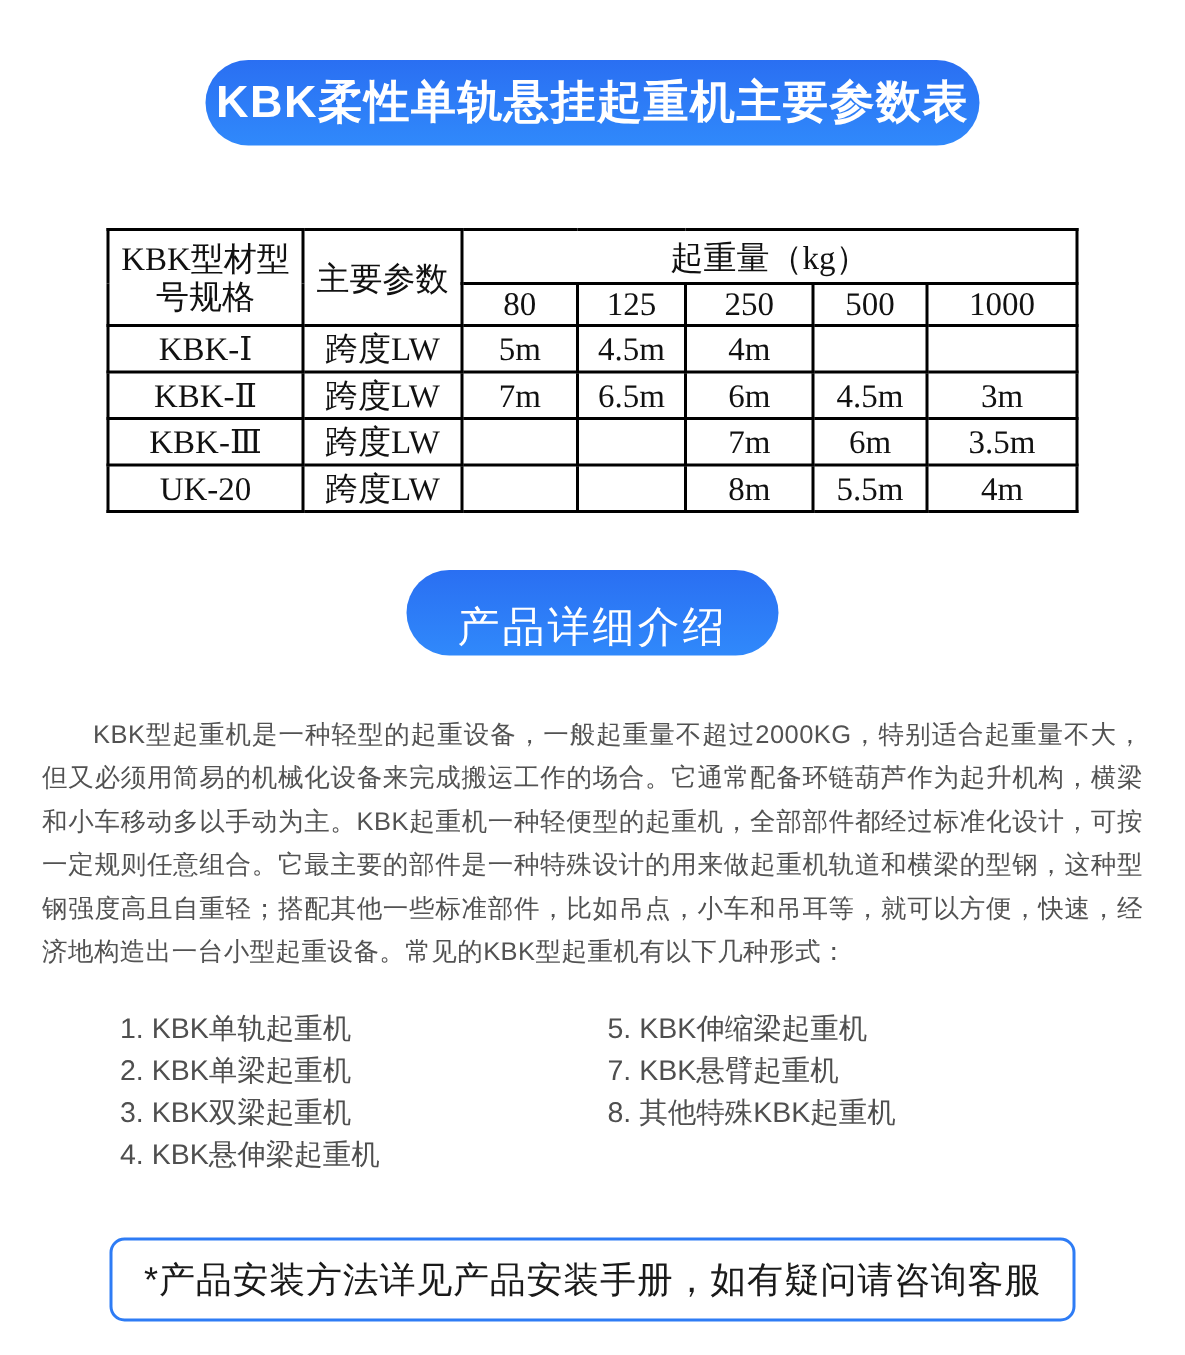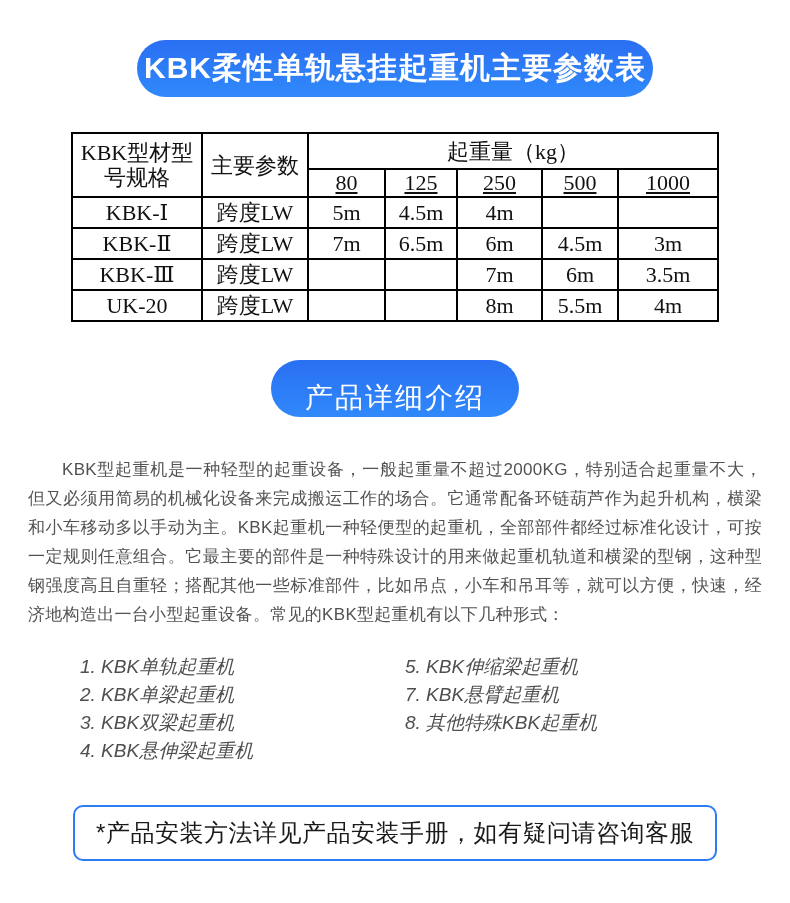--- a/index.html
+++ b/index.html
@@ -19,37 +19,37 @@
     background: linear-gradient(180deg, #2a6ff2 0%, #3089fb 100%);
     border-radius: 29px;
     display: flex; align-items: center; justify-content: center;
     color: #ffffff; font-size: 30px; font-weight: 600;
     letter-spacing: 1px;
   }
 
   
   table.spec {
     width: 646px;
-    margin: 35px auto 0;
+    margin: 55px auto 0;
     border-collapse: collapse;
     table-layout: fixed;
     font-family: "Liberation Serif", "DejaVu Serif", serif;
     color: #111111;
     text-align: center;
   }
   table.spec th, table.spec td {
     border: 2px solid #000000;
     padding: 0;
     font-weight: 400;
     vertical-align: middle;
   }
   table.spec .hz { font-size: 22px; line-height: 25px; }
   table.spec .num { font-size: 22px; }
   tr.hrow1 { height: 36px; }
-  tr.hrow2 { height: 17px; text-decoration: underline; }
+  tr.hrow2 { height: 17px; }
   tr.drow  { height: 31px; }
 
   
   .section-btn {
     width: 248px; height: 57px;
     margin: 38px auto 0;
     background: linear-gradient(180deg, #2a6ff2 0%, #3089fb 100%);
     border-radius: 29px;
     display: flex; align-items: flex-end; justify-content: center;
     color: #ffffff; font-size: 28px; font-weight: 500;
@@ -68,21 +68,21 @@
   }
 
   
   .types {
     display: flex;
     margin: 24px 0 0 80px;
     font-size: 19px;
     line-height: 28px;
     color: #4f4f4f;
   }
-  .types ul { list-style: none; margin: 0; padding: 0; font-style: italic; }
+  .types ul { list-style: none; margin: 0; padding: 0; }
   .types ul.left-col { width: 325px; }
 
   
   .footer-note {
     width: 644px; height: 56px;
     margin: 40px auto 0;
     border: 2px solid #2e7cf5;
     border-radius: 10px;
     background: #ffffff;
     display: flex; align-items: center; justify-content: center;

